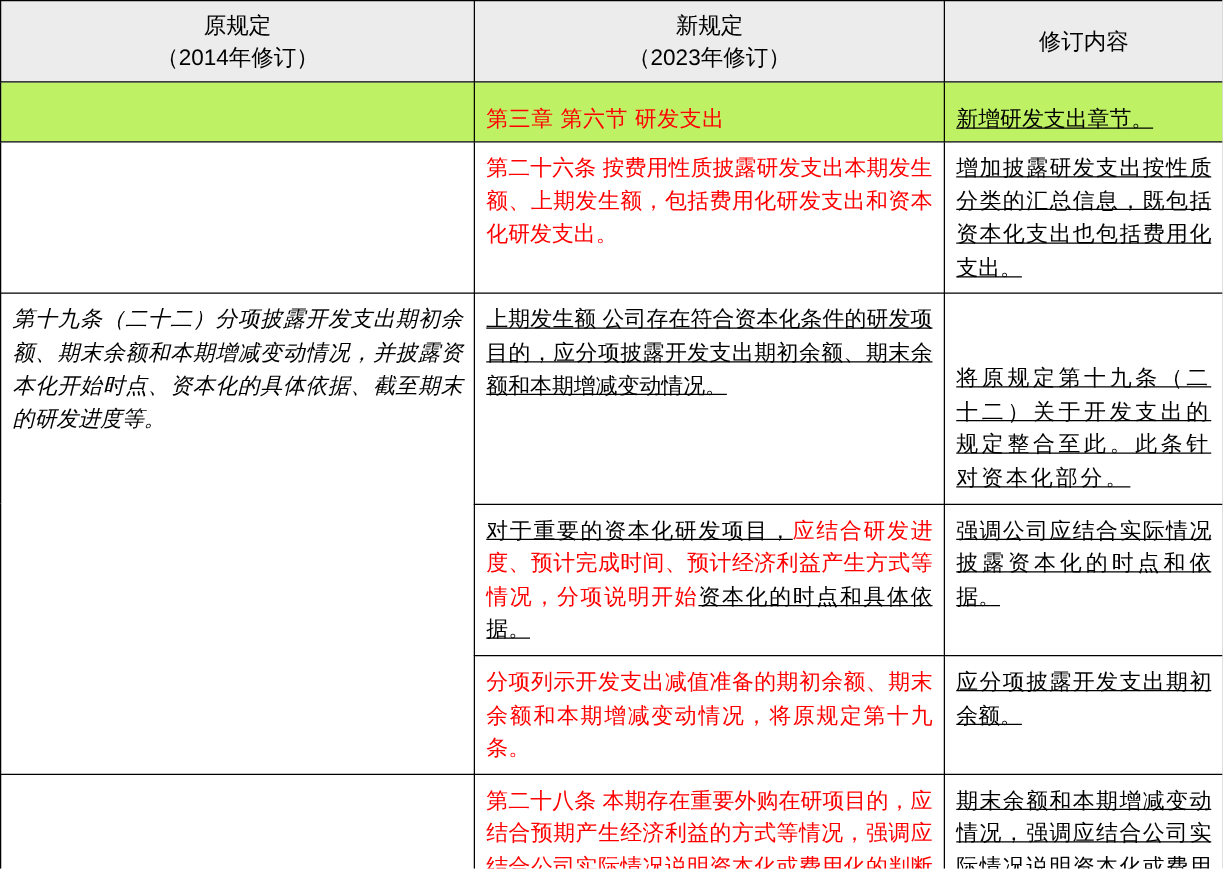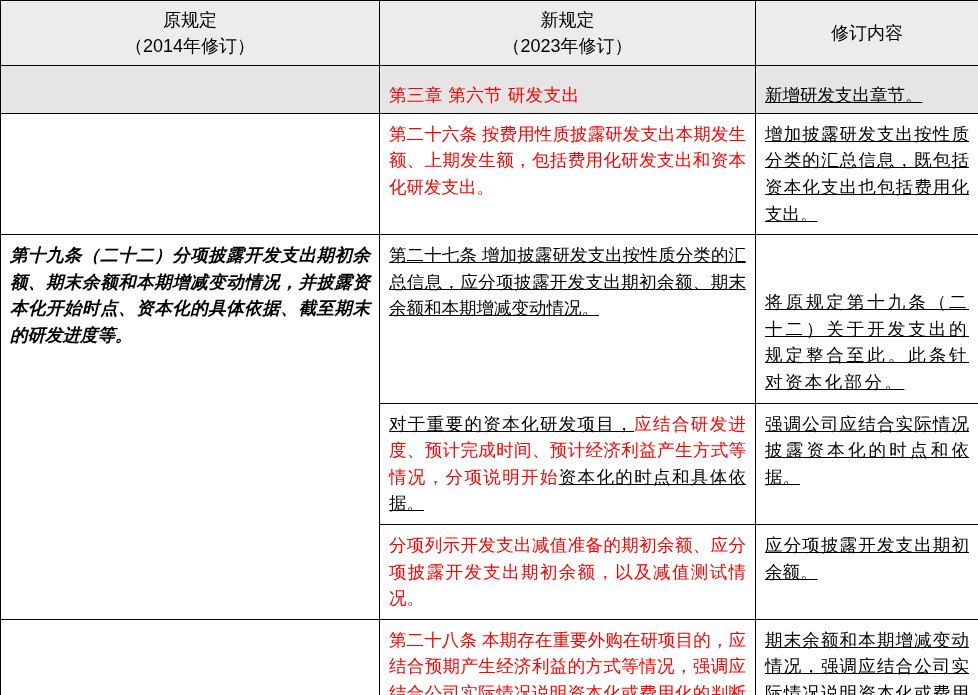--- a/index.html
+++ b/index.html
@@ -41,34 +41,33 @@
     font-weight: normal;
     background: #ececec;
     font-size: 18px;
     line-height: 1.45;
     padding: 6px 4px;
   }
   .hdr-line2 { display: block; }
 
   
   tr.hl td {
-    background: #e5e5e5;
+    background: #bef264;
     padding-top: 16px;
     padding-bottom: 4px;
   }
   .red {
     color: #ff0000;
   }
   .black {
     color: #000000;
     text-decoration: underline;
   }
   .ital {
     font-style: italic;
-    font-weight: bold;
   }
   
   .cellbody {
     display: block;
     text-align: justify;
     text-justify: inter-ideograph;
   }
   td.empty { }
   .spaced { letter-spacing: 0.5px; }
   .wide { letter-spacing: 2.4px; margin-top: 47px; }
@@ -122,39 +121,39 @@
         <td>
           <span class="cellbody black">增加披露研发支出按性质分类的汇总信息，既包括资本化支出也包括费用化支出。</span>
         </td>
       </tr>
 
       <tr>
         <td rowspan="3">
           <span class="cellbody ital">第十九条（二十二）分项披露开发支出期初余额、期末余额和本期增减变动情况，并披露资本化开始时点、资本化的具体依据、截至期末的研发进度等。</span>
         </td>
         <td>
-          <span class="cellbody black">第二十七条  增加披露研发支出按性质分类的汇总信息，应分项披露开发支出期初余额、期末余额和本期增减变动情况。</span>
+          <span class="cellbody black">上期发生额  公司存在符合资本化条件的研发项目的，应分项披露开发支出期初余额、期末余额和本期增减变动情况。</span>
         </td>
         <td>
           <span class="cellbody black wide">将原规定第十九条（二十二）关于开发支出的规定整合至此。此条针对资本化部分。</span>
         </td>
       </tr>
 
       <tr>
         <td>
           <span class="cellbody"><span class="black">对于重要的资本化研发项目，</span><span class="red">应结合研发进度、预计完成时间、预计经济利益产生方式等情况，分项说明开始</span><span class="black">资本化的时点和具体依据。</span></span>
         </td>
         <td>
           <span class="cellbody black">强调公司应结合实际情况披露资本化的时点和依据。</span>
         </td>
       </tr>
 
       <tr>
         <td>
-          <span class="cellbody red">分项列示开发支出减值准备的期初余额、应分项披露开发支出期初余额，以及减值测试情况。</span>
+          <span class="cellbody red">分项列示开发支出减值准备的期初余额、期末余额和本期增减变动情况，将原规定第十九条。</span>
         </td>
         <td>
           <span class="cellbody black">应分项披露开发支出期初余额。</span>
         </td>
       </tr>
 
       <tr>
         <td class="empty">
           <span class="cellbody"></span>
         </td>

